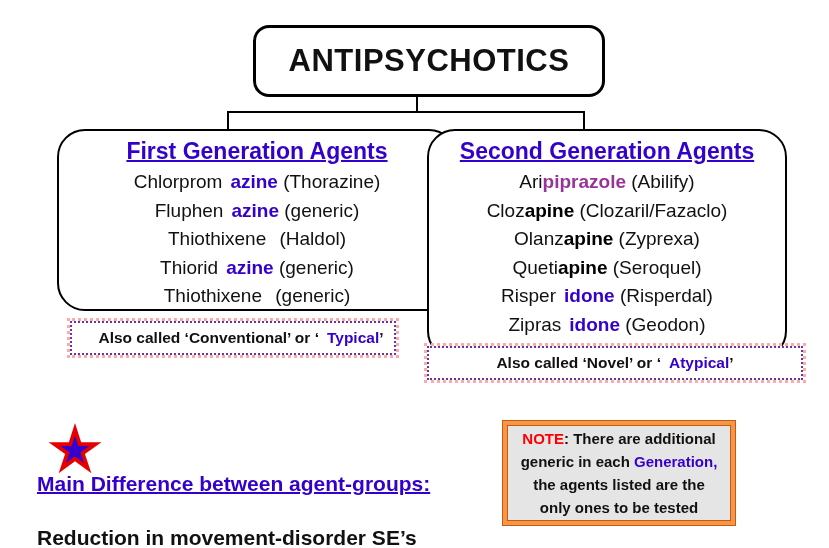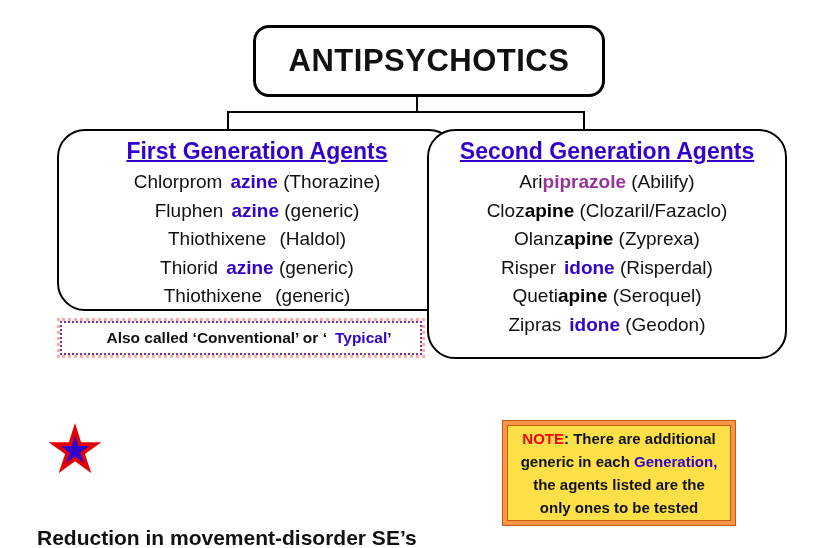--- a/index.html
+++ b/index.html
@@ -47,42 +47,42 @@
   .hl-red    { color: #000000; margin-top: 44px; }
   .hl-purple { color: #993399; }
 
   
   .alias-box {
     position: absolute; box-sizing: border-box; background: #fff;
     border: 2px dotted #7030A0; outline: 3px dotted #FFAAAA; outline-offset: 0px;
     display: flex; align-items: center; justify-content: center;
     font-size: 15.5px; font-weight: 700; white-space: nowrap;
   }
-  .alias-box.left  { left: 60px;  top: 321px; width: 362px; height: 34px; padding-left: 16px; }
+  .alias-box.left  { left: 70px;  top: 321px; width: 326px; height: 34px; padding-left: 16px; }
   .alias-box.right { left: 427px; top: 346px; width: 376px; height: 34px; }
   .alias-box .hl-blue { font-weight: 700; }
 
   
   .star-wrap { position: absolute; left: 44px; top: 420px; width: 62px; height: 58px; }
 
   
   .maindiff-heading {
     position: absolute; left: 37px; top: 472px;
     font-size: 21px; font-weight: 700; color: #3300CC;
     text-decoration: underline; text-decoration-thickness: 2px; white-space: nowrap;
   }
   .maindiff-body {
     position: absolute; left: 37px; top: 526px;
     font-size: 21px; font-weight: 700; color: #111; white-space: nowrap;
   }
 
   
   .note-box {
     position: absolute; left: 503px; top: 421px; width: 232px; height: 104px;
-    box-sizing: border-box; background: #fde047;
+    box-sizing: border-box; background: #e5e5e5;
     border: 4px solid #F79646;
     box-shadow: 0 0 0 1px #C55A11, inset 0 0 0 1px #C55A11;
     text-align: center; font-size: 15px; font-weight: 700; line-height: 23px;
     padding-top: 2px;
   }
   .note-red  { color: #FF0000; }
   .note-blue { color: #3300CC; }
   .note-line { white-space: nowrap; }
 </style>
 </head>
@@ -106,36 +106,40 @@
     <div class="drug"><span>Thiothixene</span><span class="hl hl-blue"></span><span> (Haldol)</span></div>
     <div class="drug"><span>Thiorid</span><span class="hl hl-blue">azine</span><span> (generic)</span></div>
     <div class="drug"><span>Thiothixene</span><span class="hl hl-blue"></span><span> (generic)</span></div>
   </div>
 
   <div class="gen-box second">
     <div class="gen-heading">Second Generation Agents</div>
     <div class="drug"><span>Ari</span><span class="hl hl-purple">piprazole</span><span> (Abilify)</span></div>
     <div class="drug"><span>Cloz</span><span class="hl hl-red">apine</span><span> (Clozaril/Fazaclo)</span></div>
     <div class="drug"><span>Olanz</span><span class="hl hl-red">apine</span><span> (Zyprexa)</span></div>
+    <div class="drug"><span>Queti</span><span class="hl hl-red">apine</span><span> (Seroquel)</span></div>
     <div class="drug"><span>Risper</span><span class="hl hl-blue">idone</span><span> (Risperdal)</span></div>
-    <div class="drug"><span>Queti</span><span class="hl hl-red">apine</span><span> (Seroquel)</span></div>
     <div class="drug"><span>Zipras</span><span class="hl hl-blue">idone</span><span> (Geodon)</span></div>
   </div>
 
   <div class="alias-box left">
     <span><span>Also called ‘Conventional’ or ‘</span><span class="hl-blue">Typical</span><span>’</span></span>
+  </div>
+  <div class="alias-box right">
+    <span><span>Also called ‘Novel’ or ‘</span><span class="hl-blue">Atypical</span><span>’</span></span>
   </div>
 
   <div class="star-wrap">
     <svg width="62" height="58" viewBox="0 0 100 100" aria-hidden="true">
       <path d="M50,5 L60.6,38.4 95.6,38.2 67.1,58.6 78.2,91.8 50,71 21.8,91.8 32.9,58.6 4.4,38.2 39.4,38.4 Z" fill="#E60000"></path>
       <path d="M50,26.6 L55.8,45 75.1,44.9 59.4,56.1 65.5,74.3 50,62.9 34.5,74.3 40.6,56.1 24.9,44.9 44.2,45 Z" fill="#3300CC"></path>
     </svg>
   </div>
 
+  <div class="maindiff-heading">Main Difference between agent-groups:</div>
   <div class="maindiff-body">Reduction in movement-disorder SE’s</div>
 
   <div class="note-box">
     <div class="note-line"><span class="note-red">NOTE</span><span>: There are additional</span></div>
     <div class="note-line"><span>generic in each </span><span class="note-blue">Generation,</span></div>
     <div class="note-line">the agents listed are the</div>
     <div class="note-line">only ones to be tested</div>
   </div>
 
 </div>

